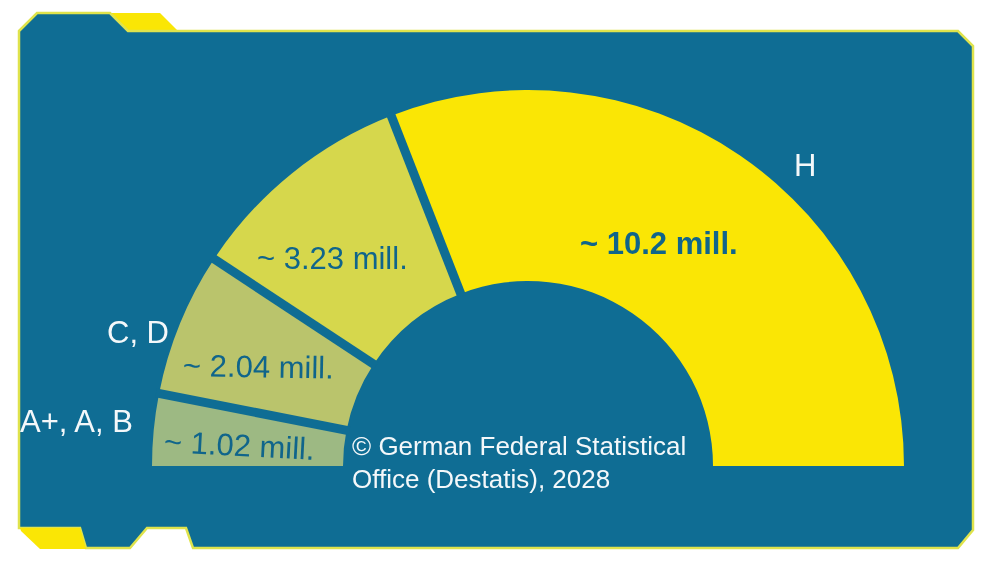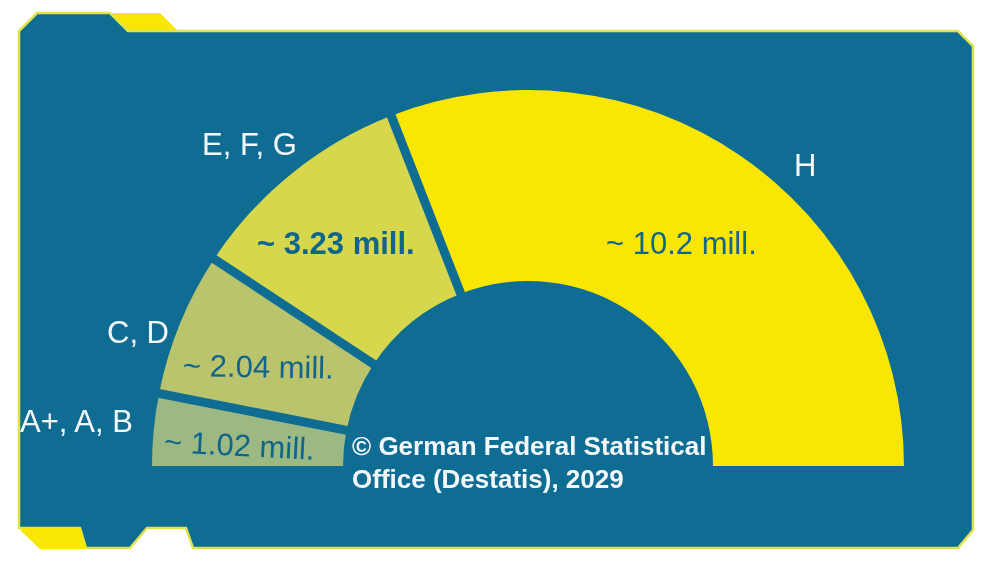--- a/index.html
+++ b/index.html
@@ -25,21 +25,21 @@
     color:#10658b;
     font-size:31px;
     font-weight:400;
   }
   .attribution{
     position:absolute;
     left:352px;top:430px;
     color:#f4f8fa;
     font-size:26px;
     line-height:33px;
-    font-weight:700;
+    font-weight:400;
   }
   .rot3{transform:rotate(3deg);transform-origin:left center;}
   .rot1{transform:rotate(1deg);transform-origin:left center;}
 </style>
 </head>
 <body>
 
 <div class="stage">
 
   <svg width="1000" height="563" viewBox="0 0 1000 563">
@@ -56,26 +56,25 @@
         <path d="M 214.1046520609941 259.0079457026178 A 376 376 0 0 1 391.1717437017287 115.7800287271233 L 460.6775866617548 293.68432264499415 A 185 185 0 0 0 373.5568101895849 364.15550519942633 Z" fill="#d6d74c"></path>
         <path d="M 391.1717437017287 115.7800287271233 A 376 376 0 0 1 904 466 L 713 466 A 185 185 0 0 0 460.6775866617548 293.68432264499415 Z" fill="#fae605"></path>
         <line x1="349.4255718045205" y1="430.85496344208" x2="156.13347095556736" y2="392.81335793707876" stroke="#0f6d94" stroke-width="9"></line>
         <line x1="376.0612943486727" y1="365.8070375475437" x2="211.60016790190627" y2="257.3564133545004" stroke="#0f6d94" stroke-width="9"></line>
         <line x1="461.7693014726453" y1="296.4786309264267" x2="390.0800288908382" y2="112.98572044569079" stroke="#0f6d94" stroke-width="9"></line>
       </g>
   </svg>
 
   <div class="lbl class-lbl" style="left:20px;top:406px;">A+, A, B</div>
   <div class="lbl class-lbl" style="left:107px;top:305px;margin-top:12px;">C, D</div>
-  <div class="lbl class-lbl" style="left:202px;top:129px;">E, F, G</div>
   <div class="lbl class-lbl" style="left:794px;top:150px;">H</div>
 
   <div class="lbl value-lbl rot3" style="left:164px;top:426px;">~ 1.02 mill.</div>
   <div class="lbl value-lbl rot1" style="left:183px;top:350px;">~ 2.04 mill.</div>
-  <div class="lbl value-lbl" style="left:257px;top:228px;font-weight:bold;">~ 3.23 mill.</div>
-  <div class="lbl value-lbl" style="left:606px;top:228px;">~ 10.2 mill.</div>
+  <div class="lbl value-lbl" style="left:257px;top:243px;">~ 3.23 mill.</div>
+  <div class="lbl value-lbl" style="left:580px;top:228px;font-weight:bold;">~ 10.2 mill.</div>
 
   <div class="attribution">
     <div>© German Federal Statistical</div>
-    <div>Office (Destatis), 2029</div>
+    <div>Office (Destatis), 2028</div>
   </div>
 
 </div>
 
 </body></html>

